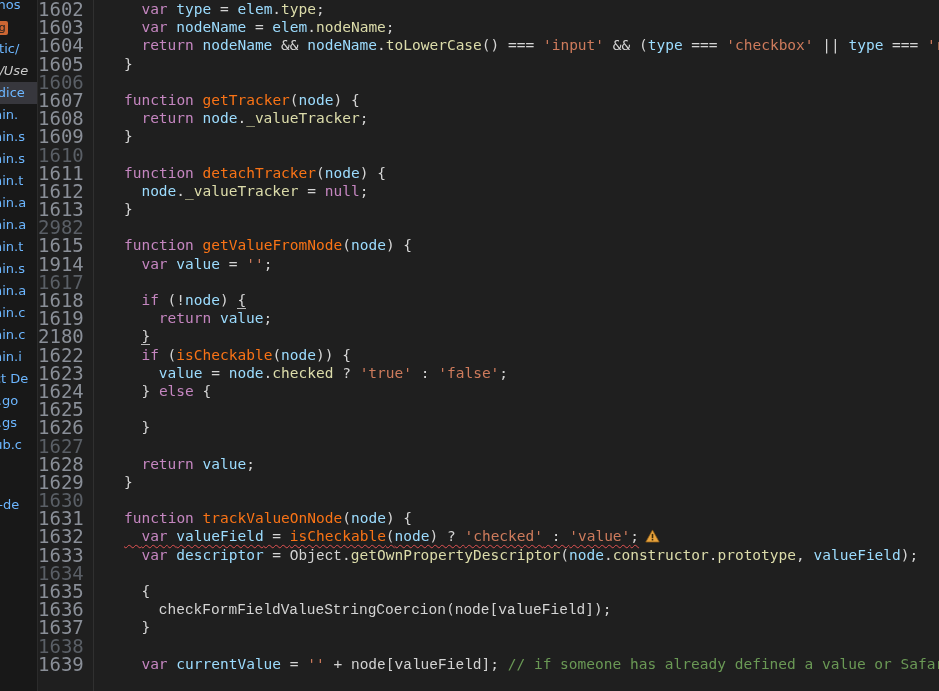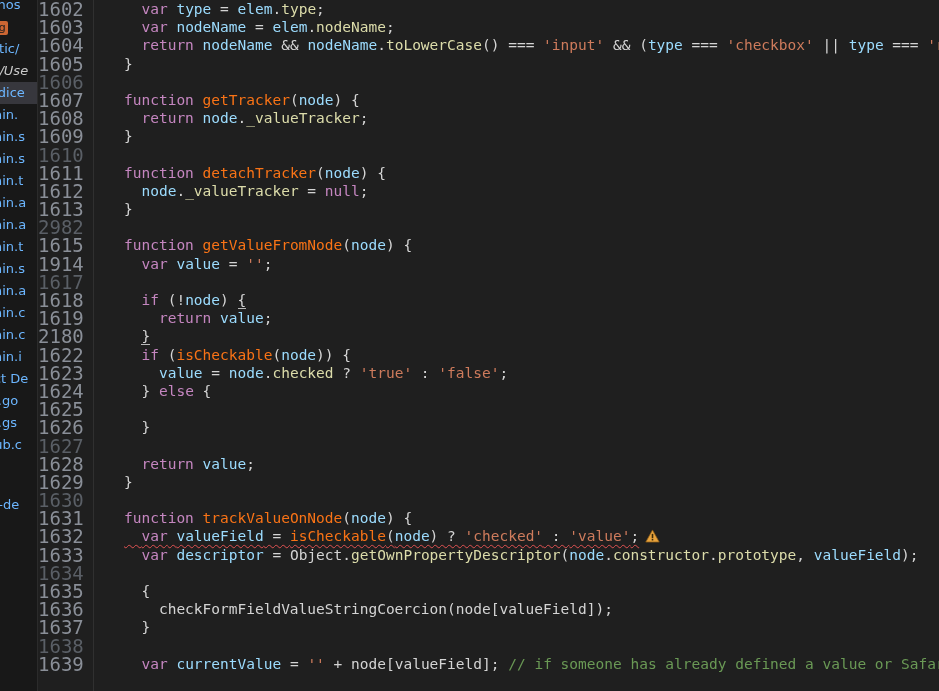--- a/index.html
+++ b/index.html
@@ -57,21 +57,21 @@
     position:absolute;left:55px;top:0;width:1px;height:691px;background:#303030;
   }
   
   .t-key   {color:#c586c0;}   
   .t-fn    {color:#f97316;}   
   .t-id    {color:#9cdcfe;}   
   .t-prop  {color:#dcdcaa;}   
   .t-str   {color:#ce7b5c;}   
   .t-op    {color:#d4d4d4;}   
   .t-cmt   {color:#6a9955;}   
-  .t-plain {color:#d4d4d4;}
+  .t-plain {color:#d4d4d4;font-family:Liberation Mono, monospace;}
   .brk-match{border-bottom:1px solid #b9b9b9;}
 
   
   .squiggle{
     position:relative;
     text-decoration:underline wavy #e05252;
     text-decoration-thickness:1px;
     text-underline-offset:3px;
   }
   

